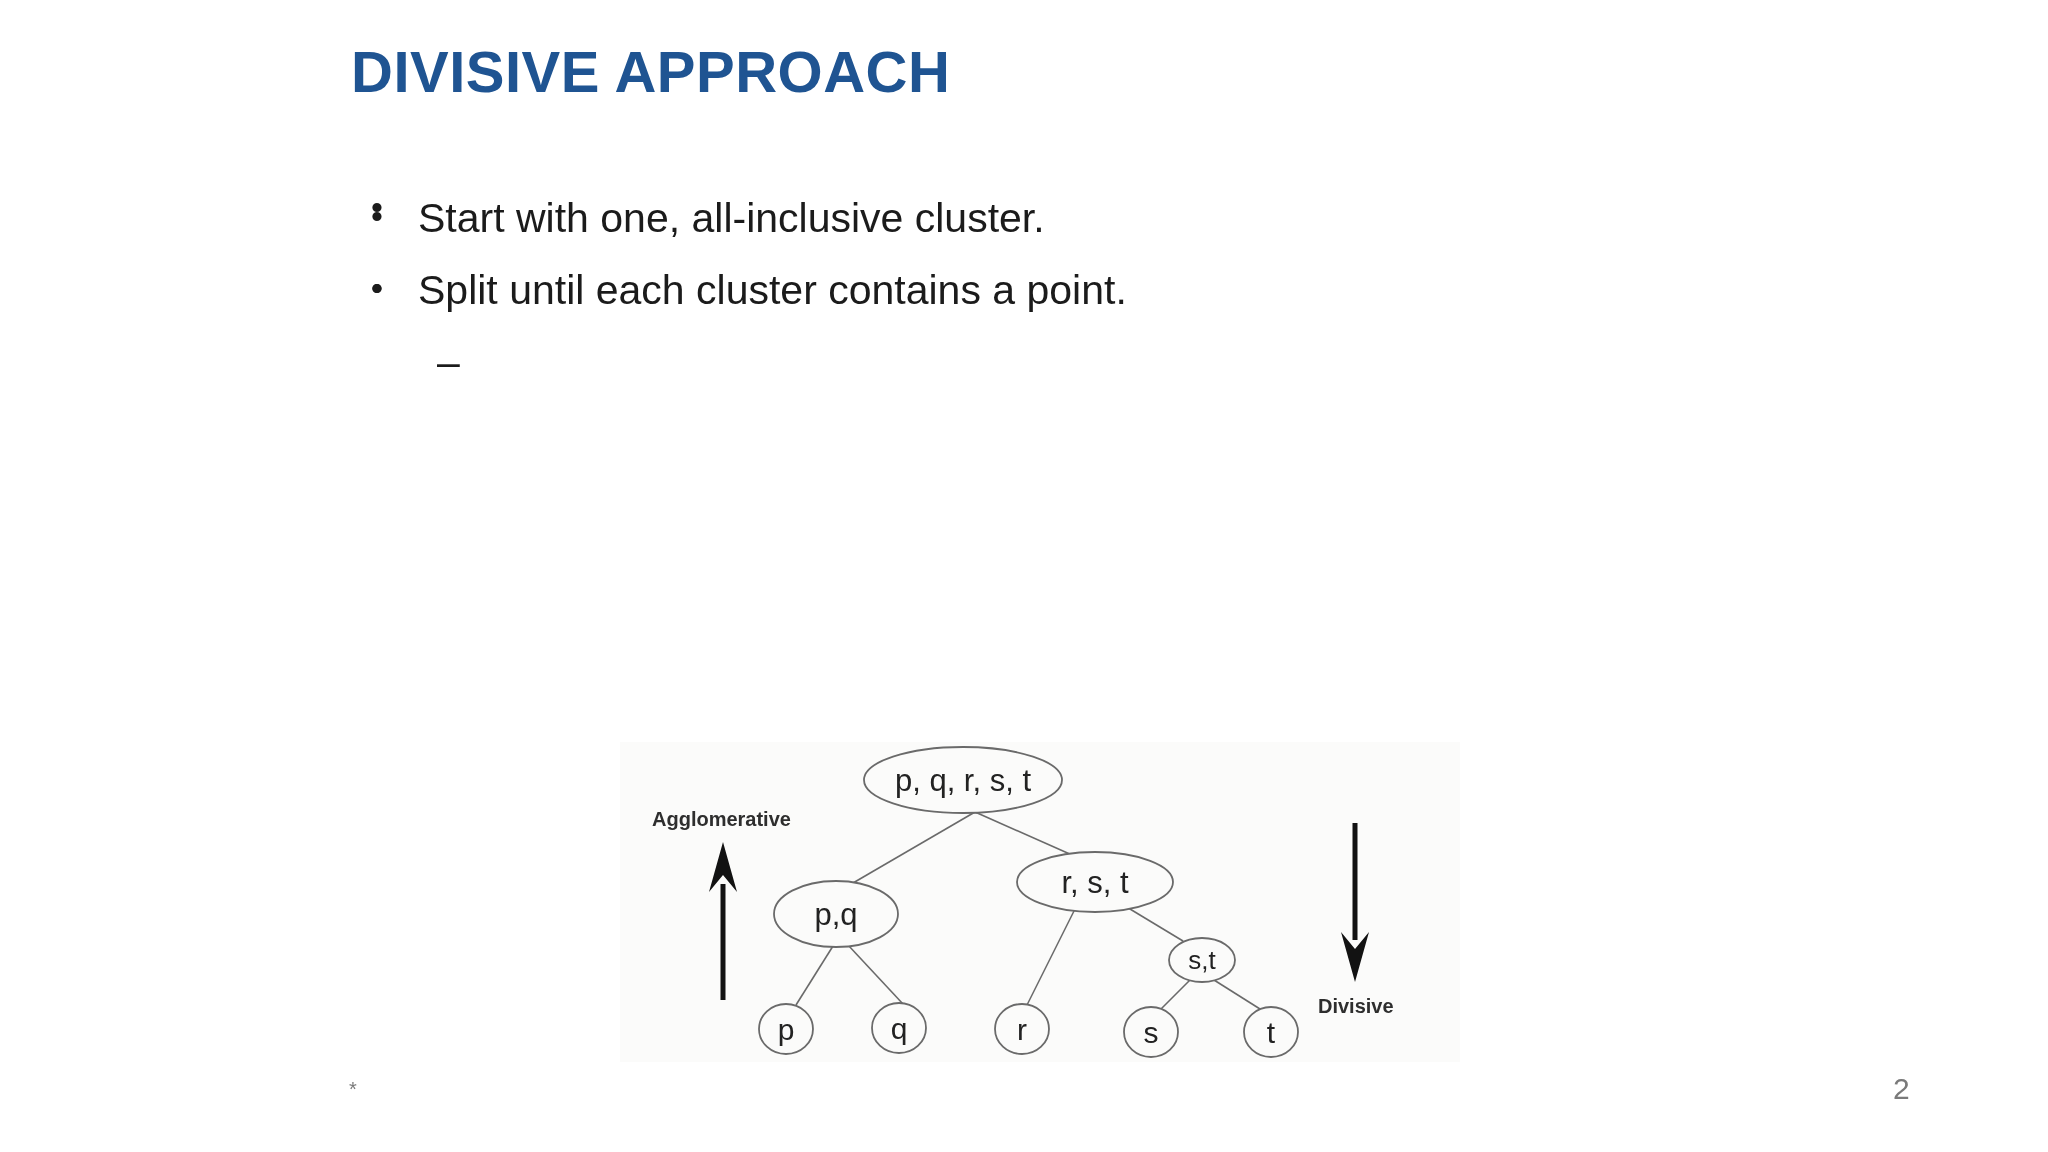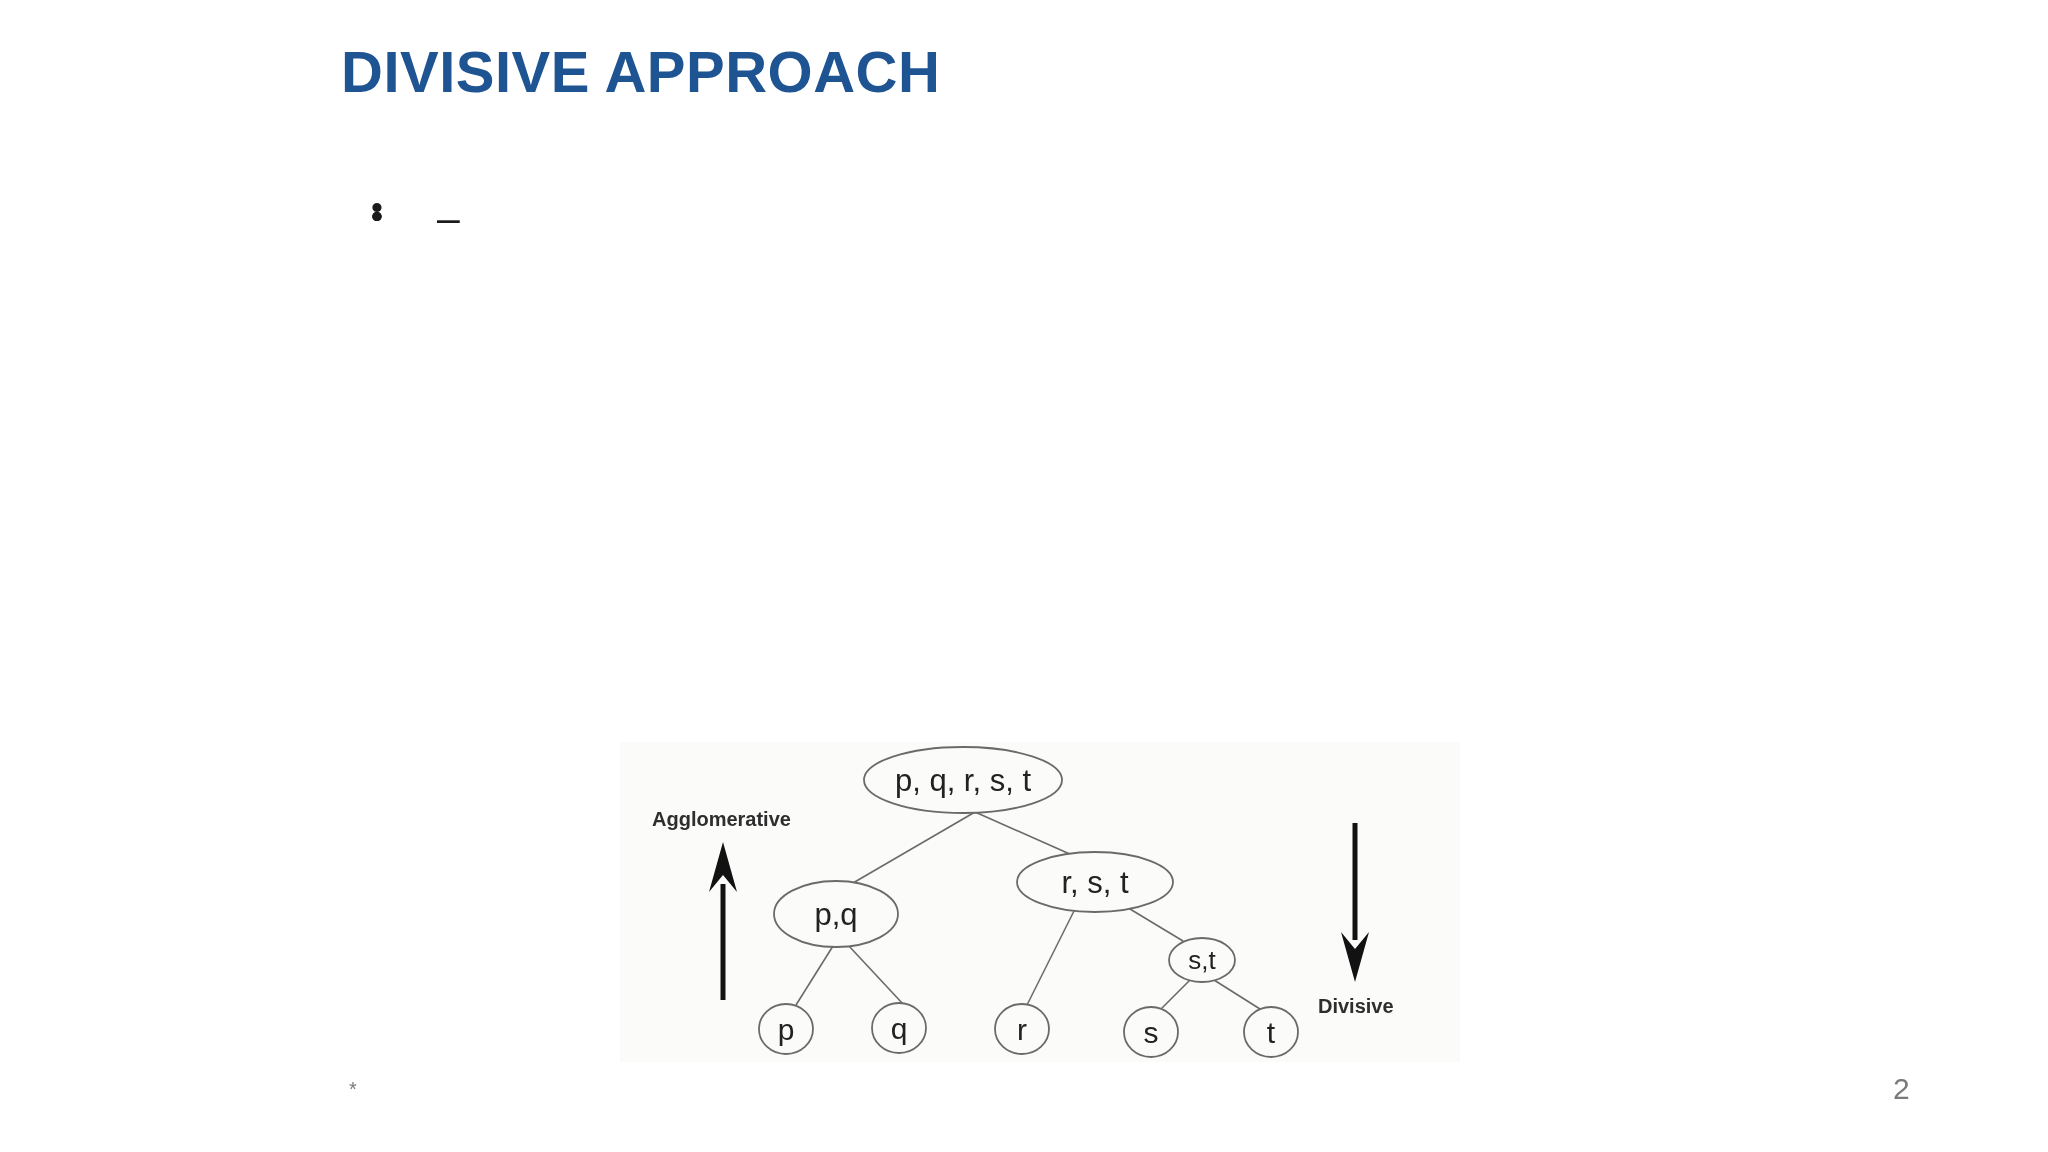--- a/index.html
+++ b/index.html
@@ -13,21 +13,21 @@
   }
   .slide {
     position: absolute;
     inset: 0;
     width: 2048px;
     height: 1152px;
     background: #ffffff;
   }
   .title {
     position: absolute;
-    left: 341px;
+    left: 351px;
     top: 40px;
     margin: 0;
     font-size: 58px;
     line-height: 1.1;
     font-weight: 700;
     letter-spacing: 0.5px;
     color: var(--title-color, #1f5492);
   }
   .bullets {
     position: absolute;
@@ -82,23 +82,23 @@
 </style>
 </head>
 <body>
 
 <div class="slide">
 
   <h1 class="title">DIVISIVE APPROACH</h1>
 
   <div class="bullets" id="bullets">
       <div class="bullet"><span class="marker">•</span></div>
+      <div class="bullet"><span class="marker">•</span><span>Start with one, all-inclusive cluster.</span></div>
       <div class="bullet"><span class="marker">•</span></div>
-      <div class="bullet"><span class="marker">•</span></div>
-      <div class="bullet"><span class="marker">•</span></div>
+      <div class="bullet"><span class="marker">•</span><span>Split until each cluster contains a point.</span></div>
       <div class="bullet sub"><span class="marker">–</span></div>
     </div>
 
   <svg class="diagram" id="diagram" viewBox="0 0 840 320">
       <rect x="0" y="0" width="840" height="320" fill="#fbfbfa"></rect>
       <line x1="355" y1="70" x2="233" y2="141" stroke="#6a6a6a" stroke-width="1.6"></line>
       <line x1="355" y1="70" x2="452" y2="113" stroke="#6a6a6a" stroke-width="1.6"></line>
       <line x1="213" y1="204" x2="176" y2="263" stroke="#6a6a6a" stroke-width="1.6"></line>
       <line x1="228" y1="203" x2="283" y2="262" stroke="#6a6a6a" stroke-width="1.6"></line>
       <line x1="455" y1="167" x2="407" y2="263" stroke="#6a6a6a" stroke-width="1.6"></line>

